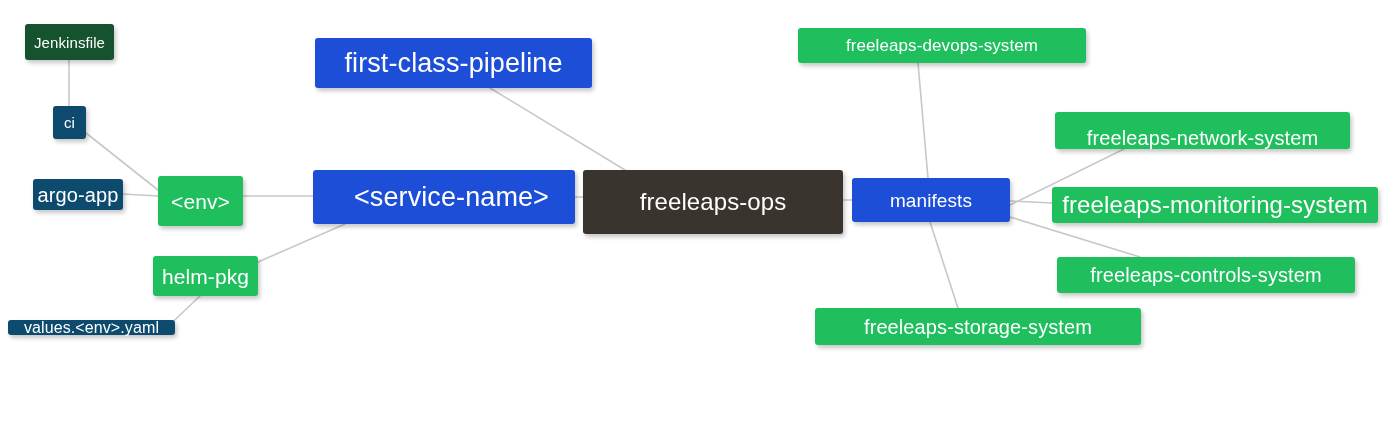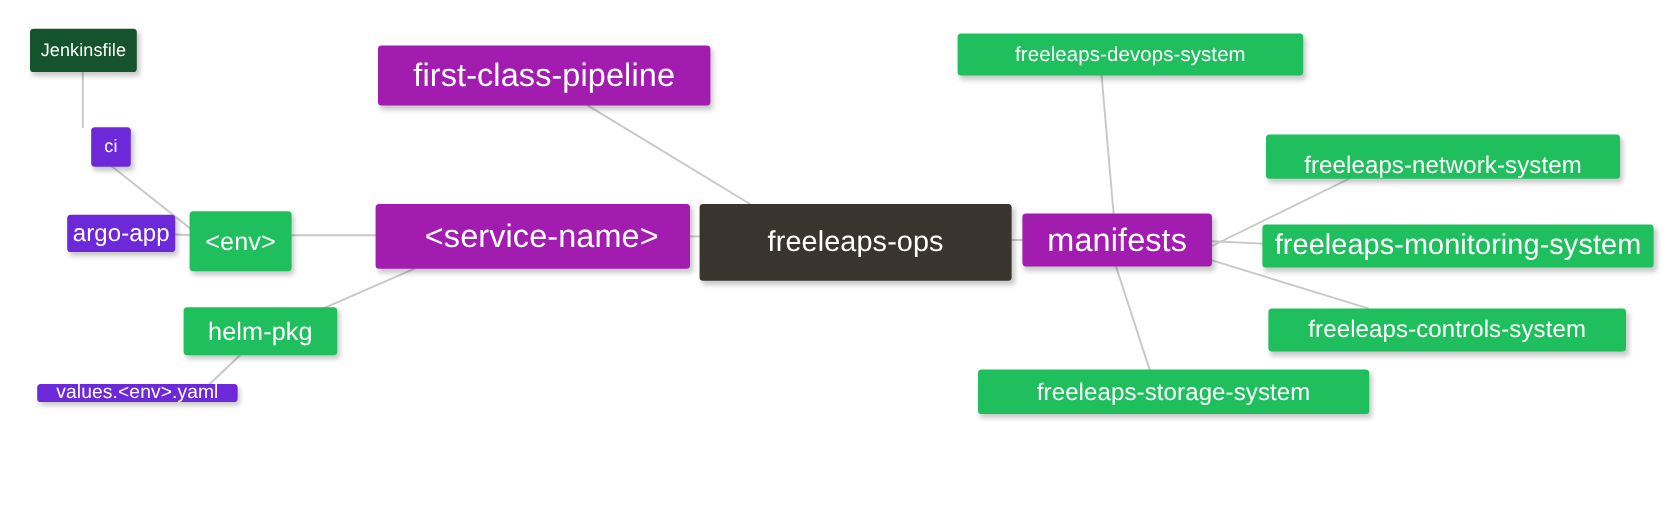--- a/index.html
+++ b/index.html
@@ -38,24 +38,24 @@
     user-select: none;
   }
   .node-label {
     display: block;
     line-height: 1;
     padding: 0 2px;
   }
 
   
   .c-root   { background: #3a342f; }
-  .c-blue   { background: #a21caf; }
+  .c-blue   { background: #1d4ed8; }
   .c-green  { background: #1fbf5e; }
   .c-orange { background: #14532d; }
-  .c-red    { background: #6d28d9; margin-left: 23px; }
+  .c-red    { background: #0c4a6e; }
 </style>
 </head>
 <body>
 
 <div id="canvas">
   <svg id="edge-layer" viewBox="0 0 1390 421" width="1390" height="421" aria-hidden="true">
       <line x1="69" y1="60" x2="69" y2="106" stroke="#c8c8c8" stroke-width="1.6" stroke-linecap="round"></line>
       <line x1="86" y1="133" x2="158" y2="190" stroke="#c8c8c8" stroke-width="1.6" stroke-linecap="round"></line>
       <line x1="123" y1="194" x2="158" y2="196" stroke="#c8c8c8" stroke-width="1.6" stroke-linecap="round"></line>
       <line x1="243" y1="196" x2="313" y2="196" stroke="#c8c8c8" stroke-width="1.6" stroke-linecap="round"></line>
@@ -79,34 +79,34 @@
       </div>
       <div class="node c-red" style="left: 33px; top: 179px; width: 90px; height: 31px;">
         <span class="node-label" style="font-size: 20px;">argo-app</span>
       </div>
       <div class="node c-red" style="left: 8px; top: 320px; width: 167px; height: 15px;">
         <span class="node-label" style="font-size: 16px;">values.&lt;env&gt;.yaml</span>
       </div>
       <div class="node c-green" style="left: 158px; top: 176px; width: 85px; height: 50px;">
         <span class="node-label" style="font-size: 21px;">&lt;env&gt;</span>
       </div>
-      <div class="node c-green" style="left: 153px; top: 256px; width: 128px; height: 40px;">
+      <div class="node c-green" style="left: 153px; top: 256px; width: 105px; height: 40px;">
         <span class="node-label" style="font-size: 21px;">helm-pkg</span>
       </div>
       <div class="node c-blue" style="left: 315px; top: 38px; width: 277px; height: 50px;">
         <span class="node-label" style="font-size: 27px;">first-class-pipeline</span>
       </div>
       <div class="node c-blue" style="left: 313px; top: 170px; width: 262px; height: 54px; padding-left: 15px;">
         <span class="node-label" style="font-size: 27px;">&lt;service-name&gt;</span>
       </div>
       <div class="node c-root" style="left: 583px; top: 170px; width: 260px; height: 64px;">
         <span class="node-label" style="font-size: 24px;">freeleaps-ops</span>
       </div>
       <div class="node c-blue" style="left: 852px; top: 178px; width: 158px; height: 44px;">
-        <span class="node-label" style="font-size: 27px;">manifests</span>
+        <span class="node-label" style="font-size: 19px;">manifests</span>
       </div>
       <div class="node c-green" style="left: 798px; top: 28px; width: 288px; height: 35px;">
         <span class="node-label" style="font-size: 17px;">freeleaps-devops-system</span>
       </div>
       <div class="node c-green" style="left: 1055px; top: 112px; width: 295px; height: 37px;">
         <span class="node-label" style="font-size: 20px; margin-top: 15px;">freeleaps-network-system</span>
       </div>
       <div class="node c-green" style="left: 1052px; top: 187px; width: 326px; height: 36px;">
         <span class="node-label" style="font-size: 24px;">freeleaps-monitoring-system</span>
       </div>

